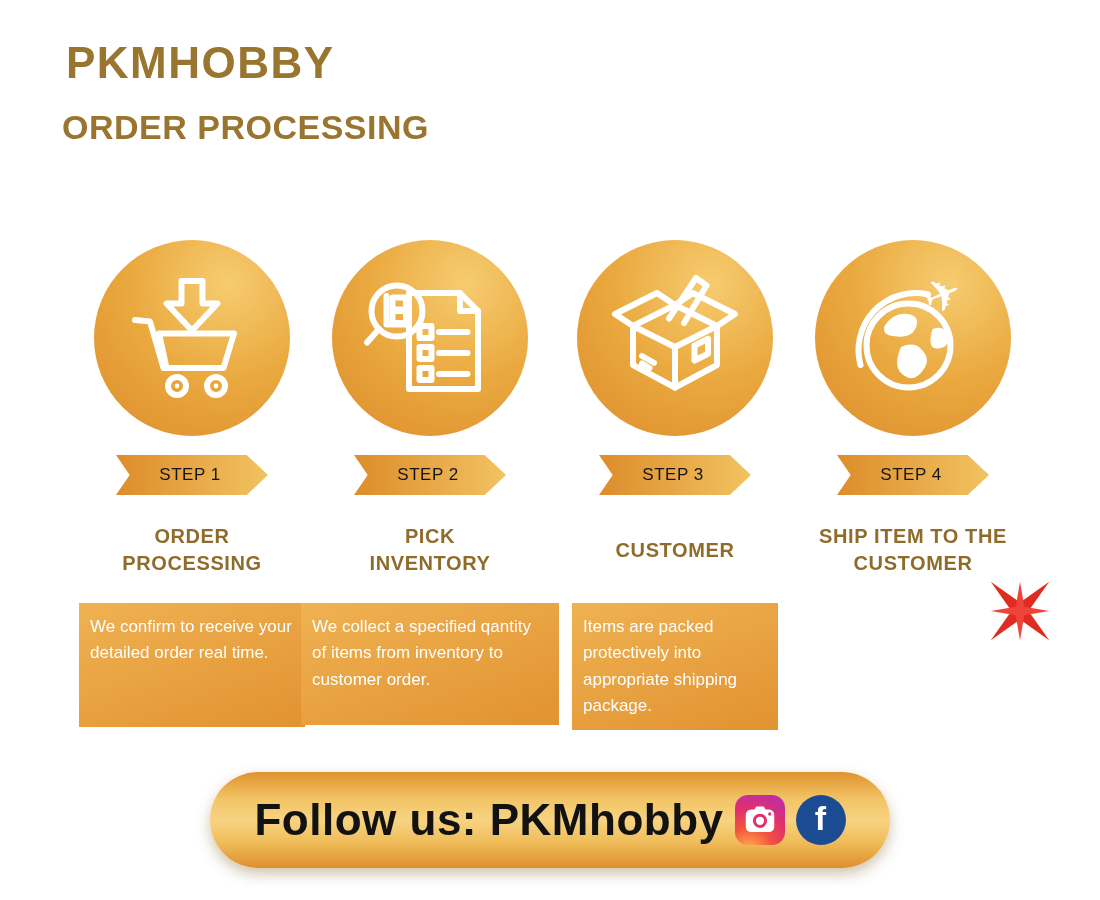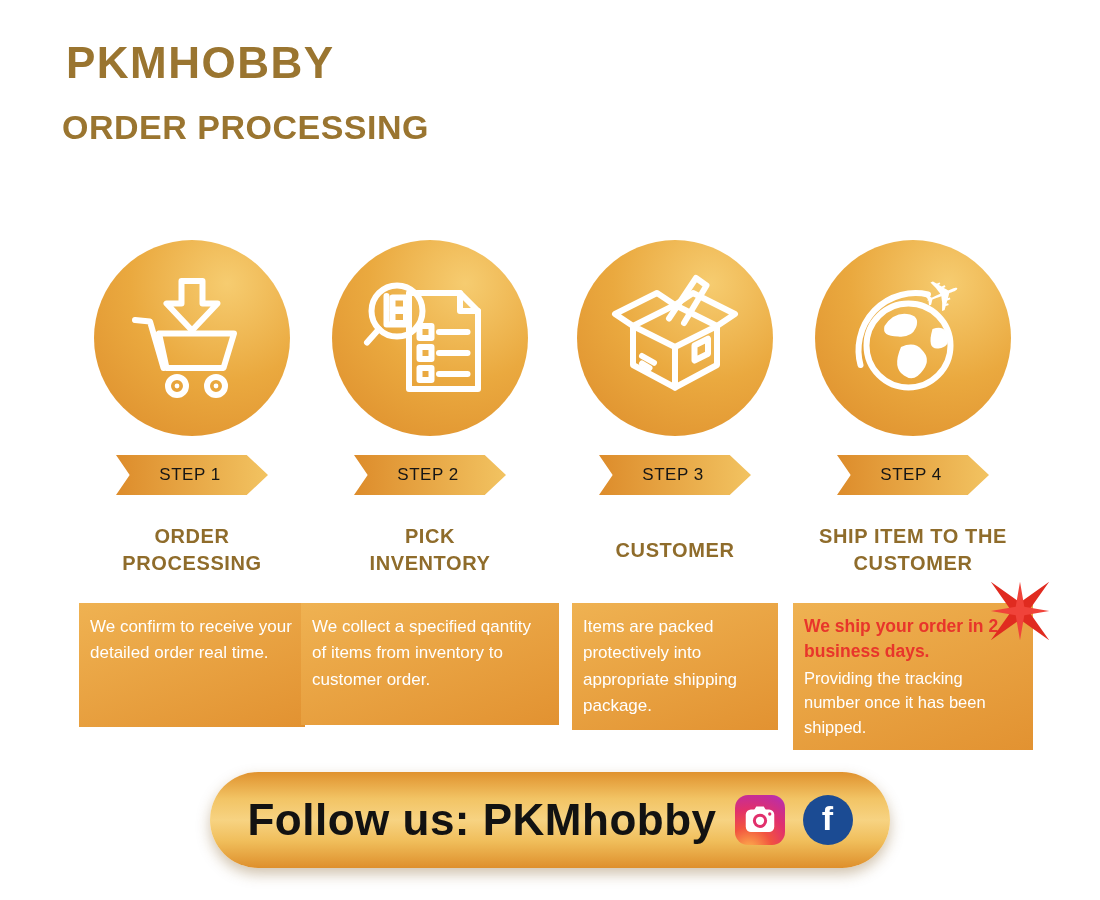--- a/index.html
+++ b/index.html
@@ -59,21 +59,21 @@
     display:block;color:#E8352B;font-weight:800;font-size:17.5px;
     line-height:1.4;margin-bottom:3px;
   }
   .sparkle{
     position:absolute;width:86px;height:86px;right:-30px;top:328px;pointer-events:none;
   }
   
   .footer{
     position:absolute;left:210px;top:772px;width:680px;height:96px;border-radius:48px;
     background:linear-gradient(180deg,#E0922E 0%,#F2C465 28%,#F7D382 50%,#F0BE5B 72%,#DE8F2C 100%);
-    display:flex;align-items:center;justify-content:center;gap:18px;
+    display:flex;align-items:center;justify-content:center;gap:11px;
     box-shadow:0 6px 14px rgba(120,80,20,0.35);
   }
   .footer-text{font-size:44px;font-weight:800;color:#121212;letter-spacing:0.5px;}
   .ig{
     width:50px;height:50px;border-radius:13px;
     background:radial-gradient(circle at 28% 110%, #FDB64D 0%, #F2533F 35%, #E1306C 62%, #C22E9C 86%, #B02ECC 100%);
     display:flex;align-items:center;justify-content:center;flex:0 0 auto;
   }
   .ig svg{width:36px;height:36px;}
   .fb{
@@ -164,24 +164,20 @@
         <path d="M42 56 q9 -4 14 2 q6 6 1 13 q-6 9 -13 4 q-8 -5 -2 -19 z" fill="#ffffff"></path>
         <path d="M63 44 q8 -3 10 4 q2 8 -6 9 q-8 1 -4 -13 z" fill="#ffffff"></path>
         <path class="icon-stroke" d="M15 68 A38 38 0 0 1 60 21"></path>
         <text x="58" y="32" font-size="30" fill="#ffffff" font-family="DejaVu Sans" transform="rotate(-22 70 24)">✈</text>
       </svg>
     </div>
     <div class="banner">
       <span>STEP 4</span>
     </div>
     <div class="step-title">SHIP ITEM TO THE CUSTOMER</div>
-    <div class="desc">
-      <span class="desc-bold">We ship your order in 2 business days.</span>
-      <span>Providing the tracking number once it has been shipped.</span>
-    </div>
     <svg class="sparkle" viewBox="0 0 100 100">
       <polygon points="50,2 57,43 98,50 57,57 50,98 43,57 2,50 43,43" fill="#E02B20" transform="rotate(45 50 50)"></polygon>
       <polygon points="50,16 55,45 84,50 55,55 50,84 45,55 16,50 45,45" fill="#F0433A"></polygon>
     </svg>
   </div>
 
   <div class="footer">
     <span class="footer-text">Follow us: PKMhobby</span>
     <span class="ig">
       <svg viewBox="0 0 48 48">

